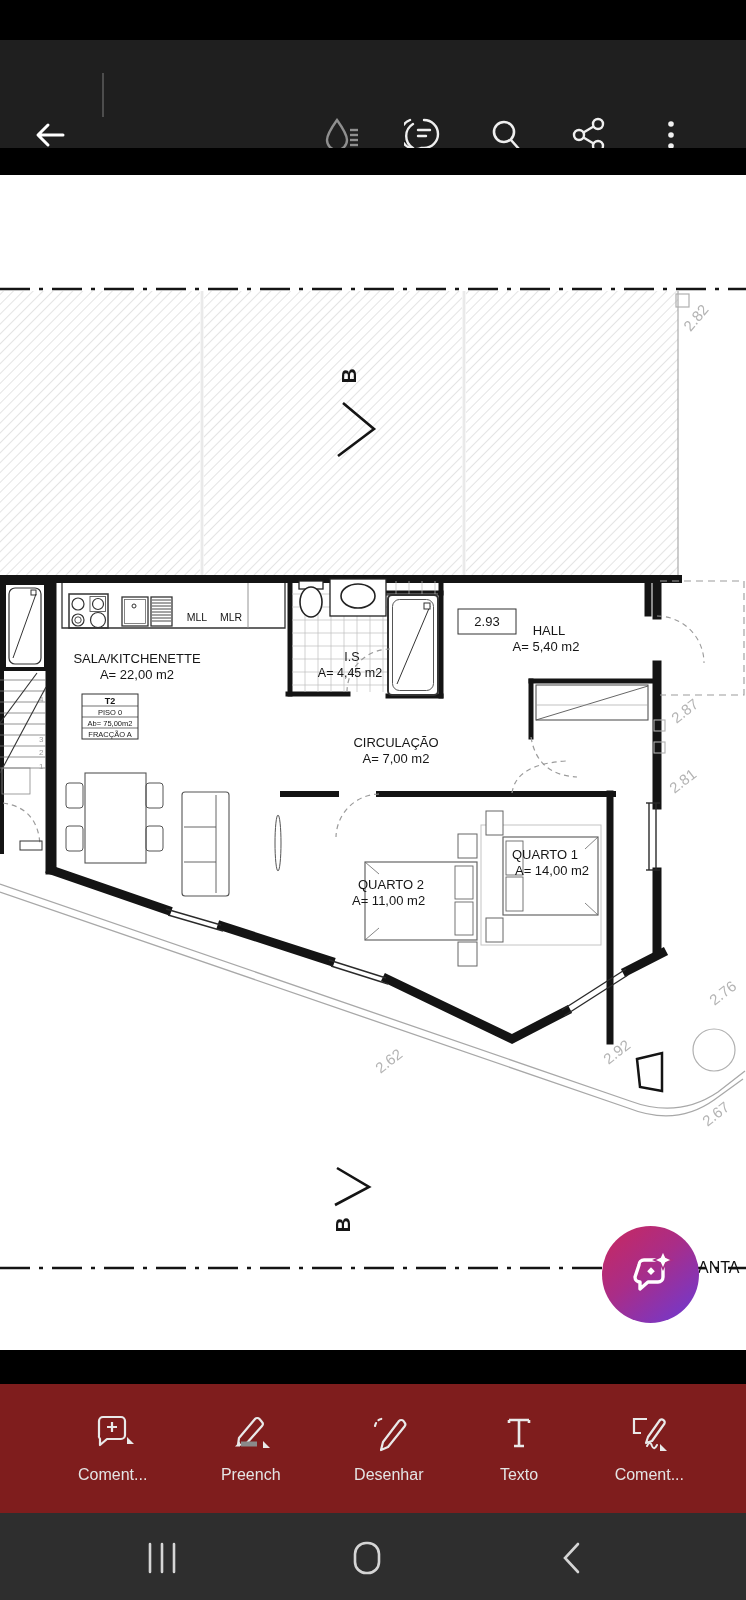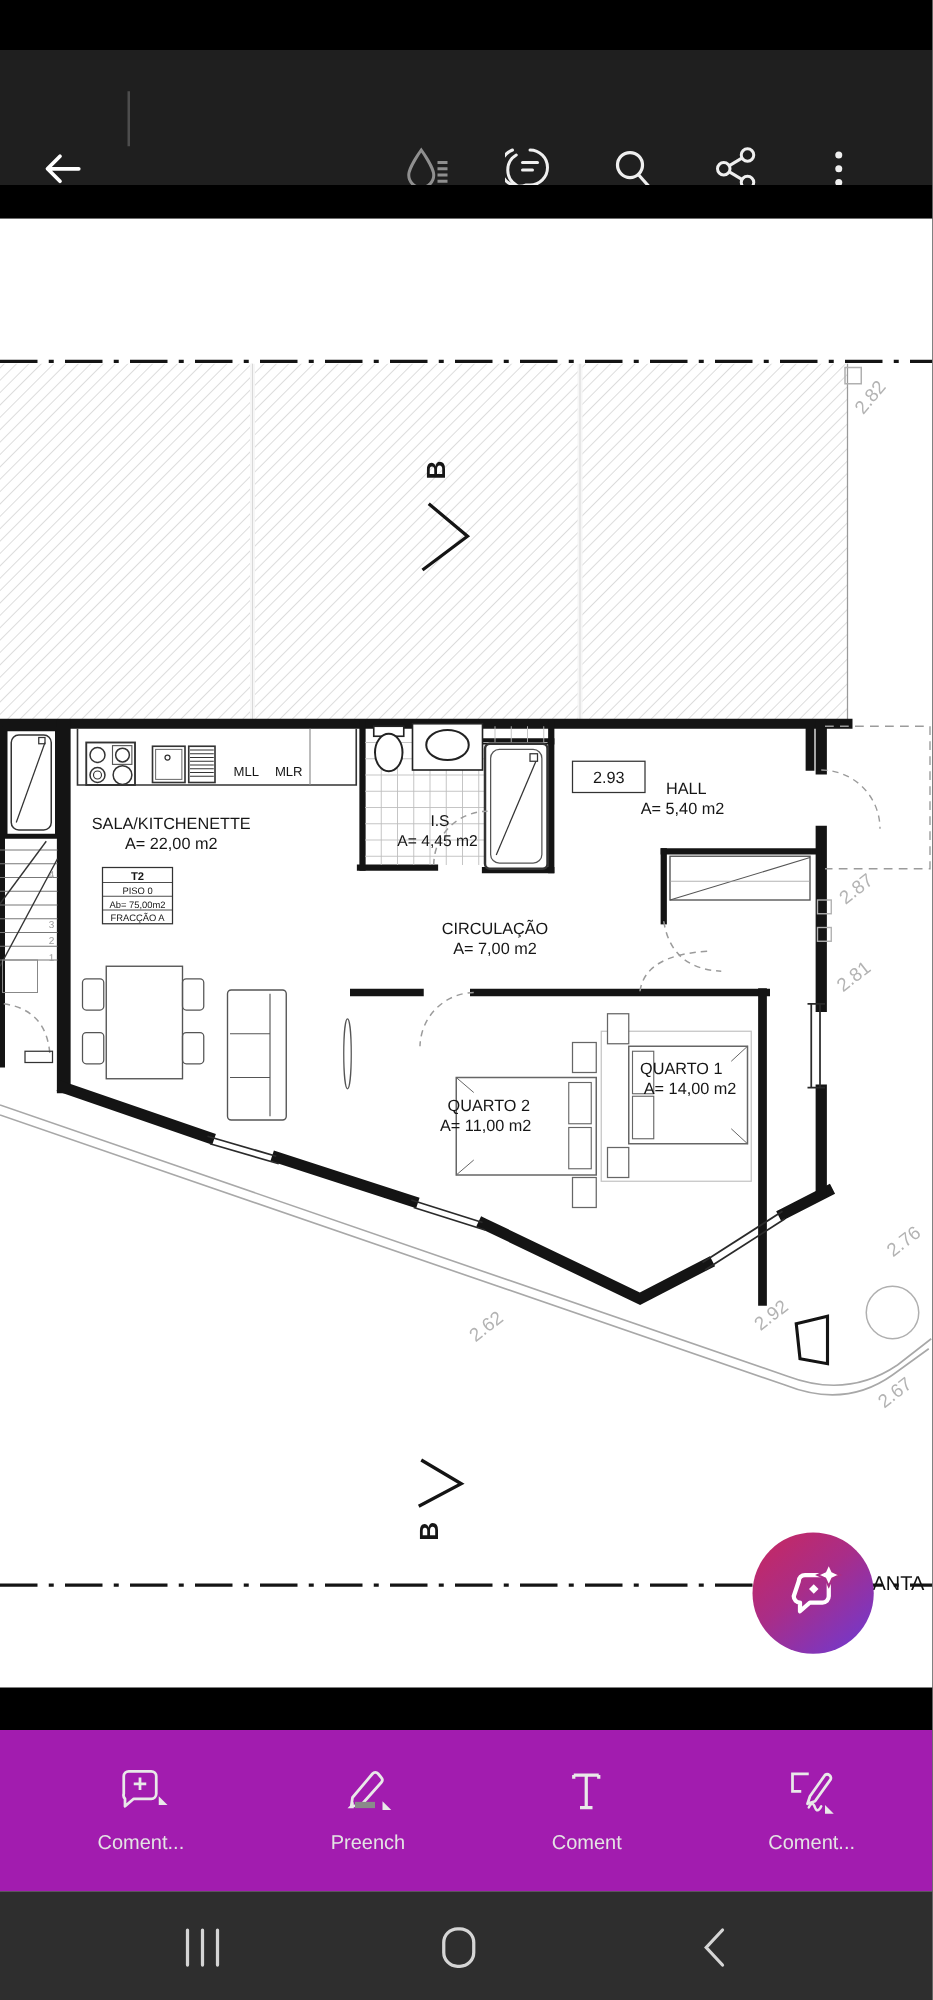--- a/index.html
+++ b/index.html
@@ -18,21 +18,21 @@
   .plan text{font-family:"Liberation Sans",sans-serif;fill:#161616;}
   .dim{fill:#b3b3b3 !important;font-size:15px;}
   .partial-title{position:absolute;left:698px;top:1259px;font-size:16px;color:#111;z-index:2;
                  font-family:"Liberation Sans",sans-serif;}
   
   .fab{position:absolute;left:602px;top:1226px;width:97px;height:97px;border-radius:50%;
        background:linear-gradient(140deg,#c9285e 0%,#a92d88 45%,#6b3ad6 100%);
        display:flex;align-items:center;justify-content:center;z-index:5;border:none;}
   
   .strip-bottom{position:absolute;left:0;top:1350px;width:746px;height:34px;background:#000;}
-  .toolbar{position:absolute;left:0;top:1384px;width:746px;height:129px;background:#a21caf;
+  .toolbar{position:absolute;left:0;top:1384px;width:746px;height:129px;background:#7f1d1d;
            display:flex;align-items:center;justify-content:space-between;
            padding:0 62px 0 78px;box-sizing:border-box;}
   .tool{display:flex;flex-direction:column;align-items:center;gap:9px;background:none;border:none;padding:0;}
   .tool .lbl{color:#e4e4e4;font-size:16px;font-family:"Liberation Sans",sans-serif;white-space:nowrap;}
   .navbar{position:absolute;left:0;top:1513px;width:746px;height:87px;background:#2e2e2e;}
   .nav-btn{position:absolute;top:18px;width:56px;height:56px;display:flex;align-items:center;justify-content:center;
            background:none;border:none;}
 </style>
 </head>
 <body>
@@ -373,28 +373,37 @@
         <svg width="44" height="40" viewBox="0 0 44 40">
           <path d="M10,24 L26,5 a3,3 0 0 1 4.5,0 l2.5,3 a3,3 0 0 1 0,4 L17,30 L9,31 Z" fill="none" stroke="#e9e9e9" stroke-width="2.2" stroke-linejoin="round"></path>
           <rect x="12" y="27.5" width="16" height="5" fill="#8a8a8a"></rect>
           <polygon points="6,32.5 11,32.5 11,27.5" fill="#e9e9e9"></polygon>
           <polygon points="34,34 41,34 41,27" fill="#e9e9e9" transform="rotate(90 37.5 30.5)"></polygon>
         </svg>
       </span>
       <span class="lbl">Preench</span>
     </button>
 
+    <button class="tool">
+      <span>
+        <svg width="44" height="40" viewBox="0 0 44 40">
+          <path d="M14,36 L16,28 L32,7 a3,3 0 0 1 4.5,0 l1,1.5 a3,3 0 0 1 0,4 L21,33 Z" fill="none" stroke="#e9e9e9" stroke-width="2.2" stroke-linejoin="round"></path>
+          <path d="M8,12 q2,-8 9,-7" fill="none" stroke="#e9e9e9" stroke-width="2.2" stroke-dasharray="3 4" stroke-linecap="round"></path>
+        </svg>
+      </span>
+      <span class="lbl">Desenhar</span>
+    </button>
 
     <button class="tool">
       <span>
         <svg width="44" height="40" viewBox="0 0 44 40">
           <path d="M12,6 H32 M22,6 V32 M17,32 H27 M12,6 V9 M32,6 V9" stroke="#e9e9e9" stroke-width="2.6" fill="none"></path>
         </svg>
       </span>
-      <span class="lbl">Coment</span>
+      <span class="lbl">Texto</span>
     </button>
 
     <button class="tool">
       <span>
         <svg width="44" height="40" viewBox="0 0 44 40">
           <path d="M20,5 H7 V19 H14" fill="none" stroke="#e9e9e9" stroke-width="2.2"></path>
           <path d="M33,6 a3,3 0 0 1 4.5,3.5 L25,27 l-6,2 2,-6 Z" fill="none" stroke="#e9e9e9" stroke-width="2.2" stroke-linejoin="round"></path>
           <path d="M20,32 q3,-6 5,0 q2,5 5,-1" fill="none" stroke="#e9e9e9" stroke-width="2" stroke-linecap="round"></path>
           <polygon points="33,37 40,37 40,30" fill="#e9e9e9" transform="rotate(90 36.5 33.5)"></polygon>
         </svg>

